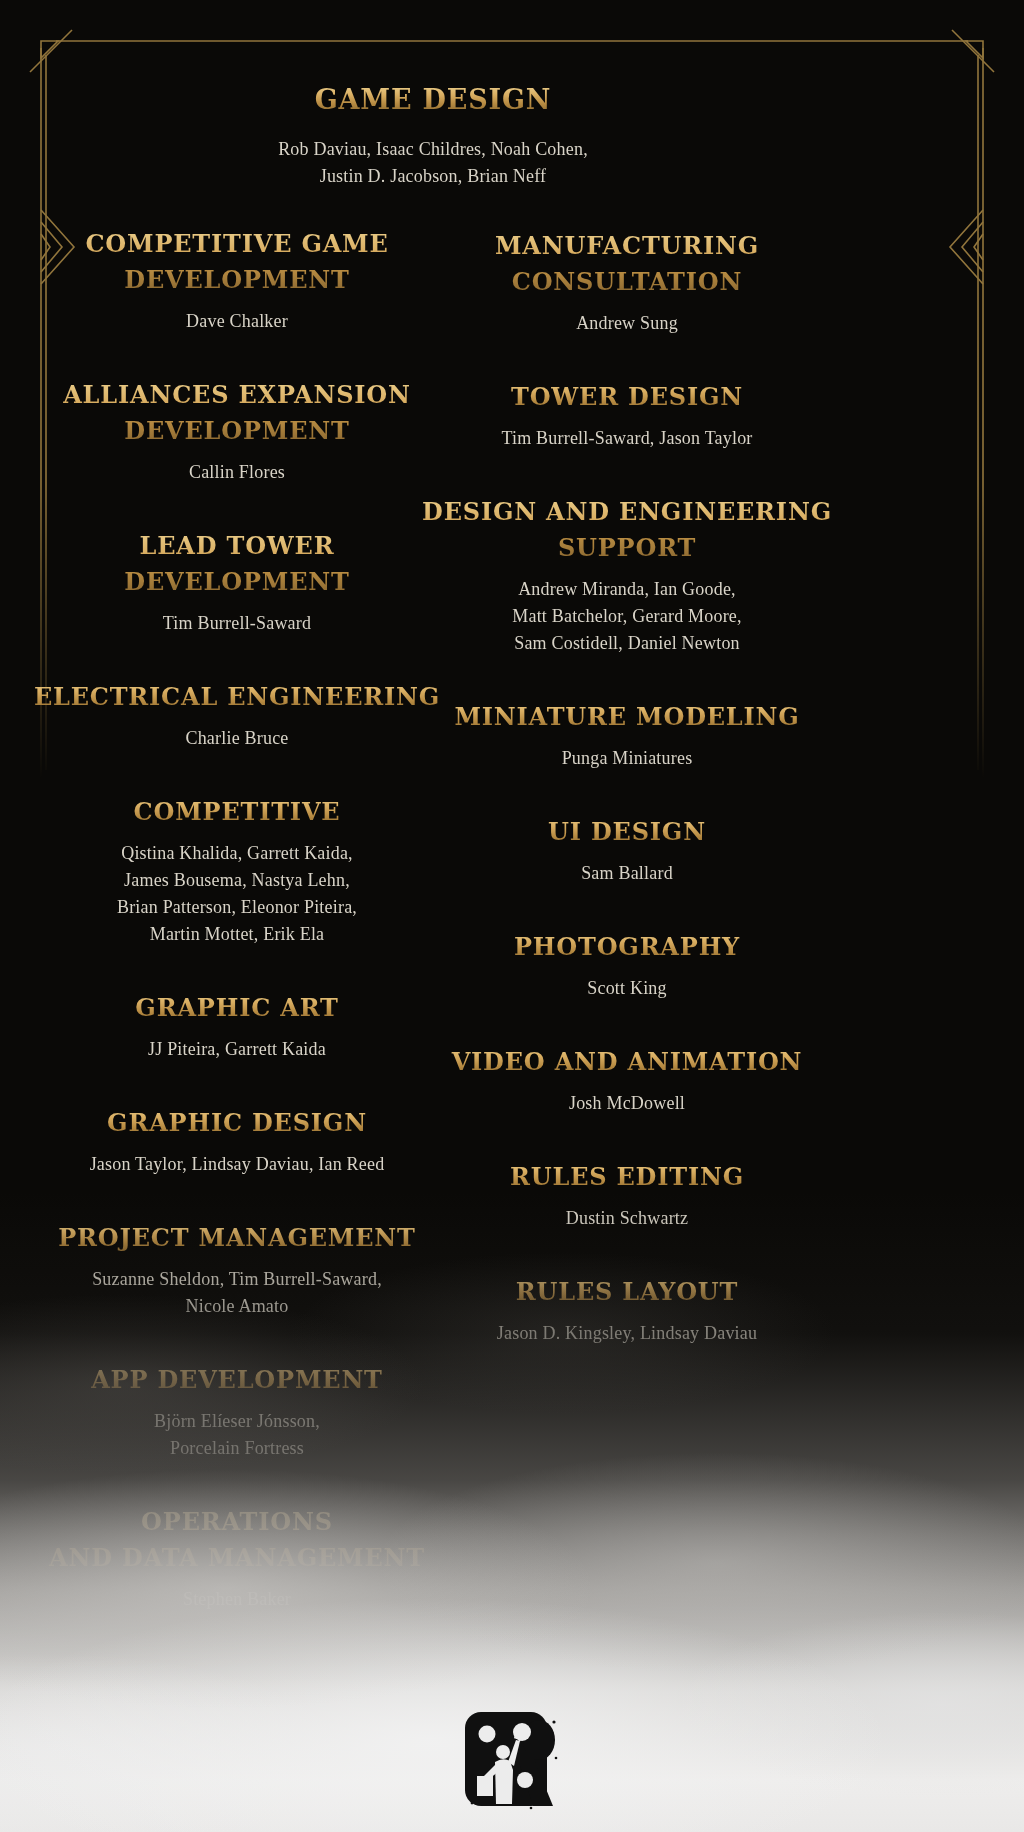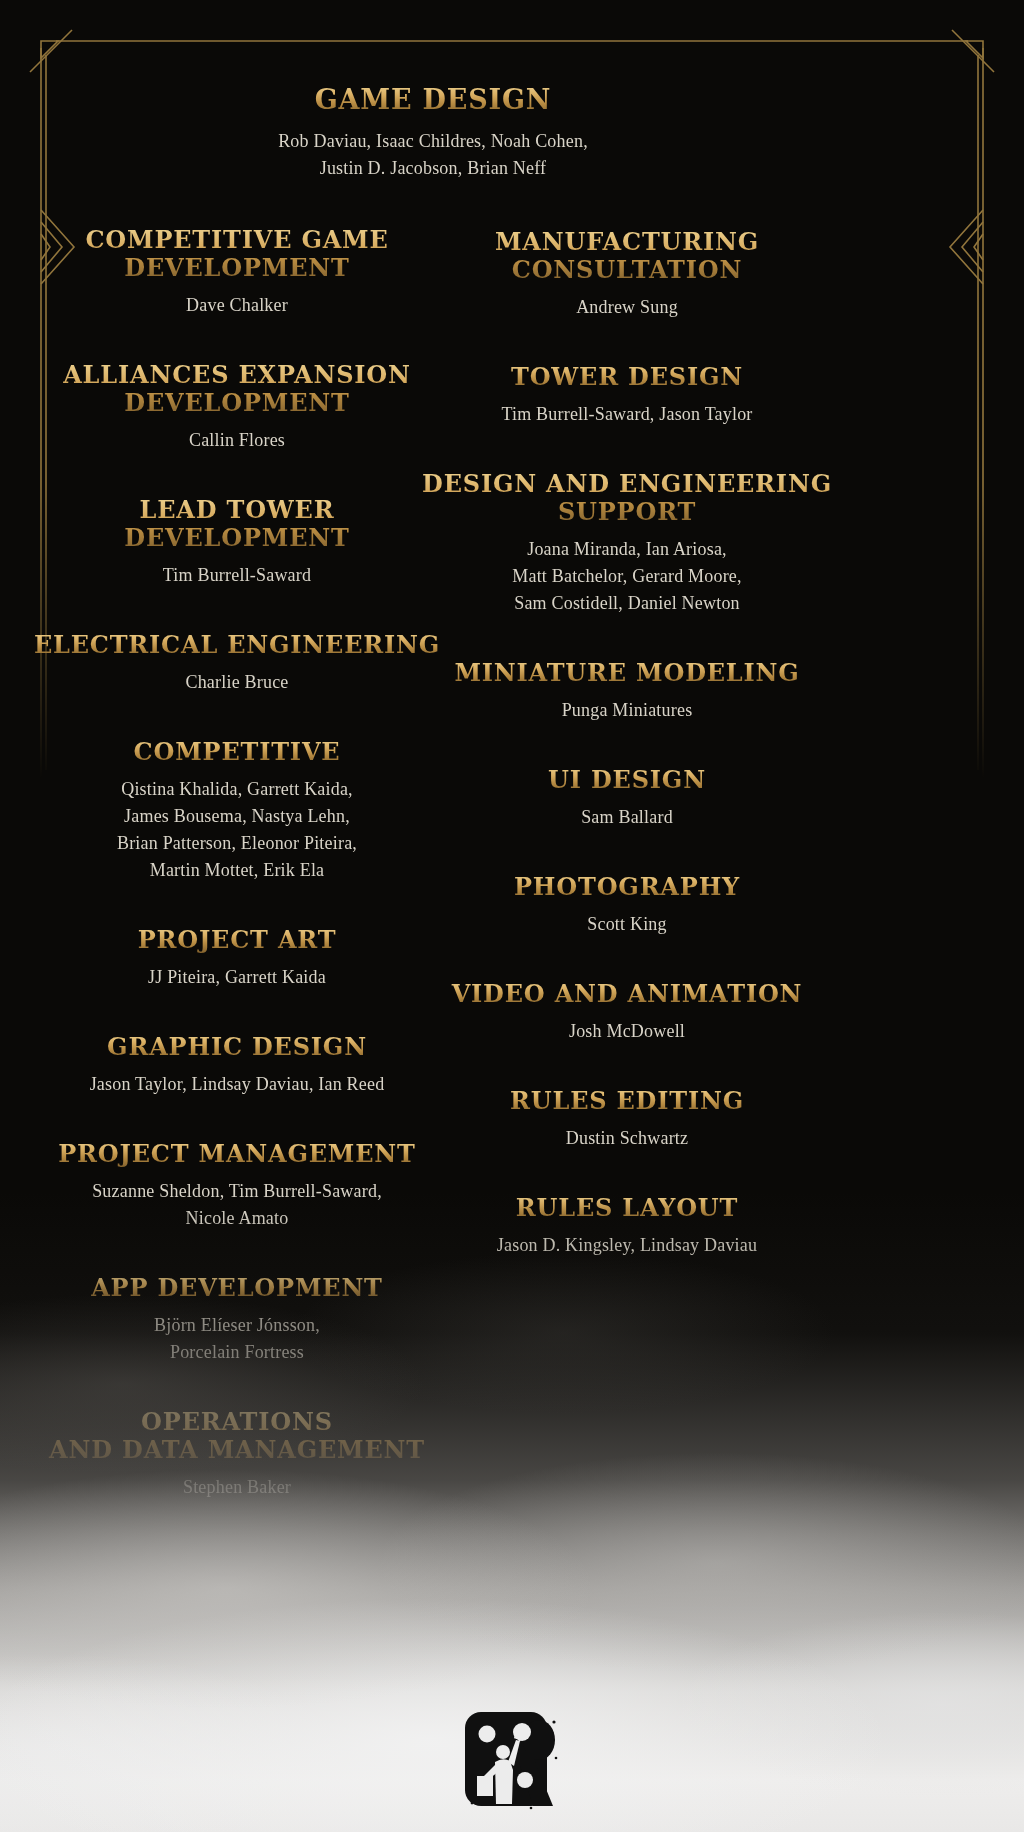--- a/index.html
+++ b/index.html
@@ -15,35 +15,35 @@
     background:linear-gradient(180deg,#eed391 0%,#d9ae62 34%,#b68a41 62%,#7e5e2b 100%);
     -webkit-background-clip:text;
     background-clip:text;
     -webkit-text-fill-color:transparent;
   }
   .sec{ text-align:center; margin-bottom:42px; }
   .sec-header{
     font-family:"DejaVu Serif", serif;
     font-weight:bold;
     font-size:24px;
-    line-height:28px;
+    line-height:36px;
     letter-spacing:0.8px;
     white-space:pre-line;
     margin-bottom:10px;
   }
   .sec-names{
     color:#d9d4c8;
     font-size:18px;
     line-height:27px;
     letter-spacing:0.2px;
     white-space:pre-line;
     font-family:Liberation Serif, serif;
   }
   #top-block{ position:absolute; top:84px; left:233px; width:400px; text-align:center; }
-  #top-block .sec-header{ font-size:27px; line-height:32px; margin-bottom:12px;text-decoration:underline; }
+  #top-block .sec-header{ font-size:27px; line-height:32px; margin-bottom:20px;text-decoration:underline; }
   #left-col{ position:absolute; top:226px; left:17px;  width:440px; }
   #right-col{ position:absolute; top:228px; left:407px; width:440px; }
 
   #frame{ position:absolute; top:0; left:0; pointer-events:none; }
   #fog{
     position:absolute; left:0; bottom:0; width:1024px; height:640px;
     background:
       radial-gradient(42% 20% at 12% 30%, rgba(95,92,88,0.35), rgba(95,92,88,0) 70%),
       radial-gradient(38% 18% at 55% 22%, rgba(80,78,74,0.30), rgba(80,78,74,0) 70%),
       radial-gradient(50% 26% at 22% 62%, rgba(205,203,200,0.55), rgba(205,203,200,0) 72%),
@@ -124,21 +124,21 @@
     <div class="sec-names">Charlie Bruce</div>
   </div>
   <div class="sec">
     <div class="sec-header gold">COMPETITIVE</div>
     <div class="sec-names">Qistina Khalida, Garrett Kaida,
 James Bousema, Nastya Lehn,
 Brian Patterson, Eleonor Piteira,
 Martin Mottet, Erik Ela</div>
   </div>
   <div class="sec">
-    <div class="sec-header gold">PROJECT ART</div>
+    <div class="sec-header gold">GRAPHIC ART</div>
     <div class="sec-names">JJ Piteira, Garrett Kaida</div>
   </div>
   <div class="sec">
     <div class="sec-header gold">GRAPHIC DESIGN</div>
     <div class="sec-names">Jason Taylor, Lindsay Daviau, Ian Reed</div>
   </div>
   <div class="sec">
     <div class="sec-header gold">PROJECT MANAGEMENT</div>
     <div class="sec-names">Suzanne Sheldon, Tim Burrell-Saward,
 Nicole Amato</div>
@@ -161,21 +161,21 @@
 CONSULTATION</div>
     <div class="sec-names">Andrew Sung</div>
   </div>
   <div class="sec">
     <div class="sec-header gold">TOWER DESIGN</div>
     <div class="sec-names">Tim Burrell-Saward, Jason Taylor</div>
   </div>
   <div class="sec">
     <div class="sec-header gold">DESIGN AND ENGINEERING
 SUPPORT</div>
-    <div class="sec-names">Joana Miranda, Ian Ariosa,
+    <div class="sec-names">Andrew Miranda, Ian Goode,
 Matt Batchelor, Gerard Moore,
 Sam Costidell, Daniel Newton</div>
   </div>
   <div class="sec">
     <div class="sec-header gold">MINIATURE MODELING</div>
     <div class="sec-names">Punga Miniatures</div>
   </div>
   <div class="sec">
     <div class="sec-header gold">UI DESIGN</div>
     <div class="sec-names">Sam Ballard</div>

